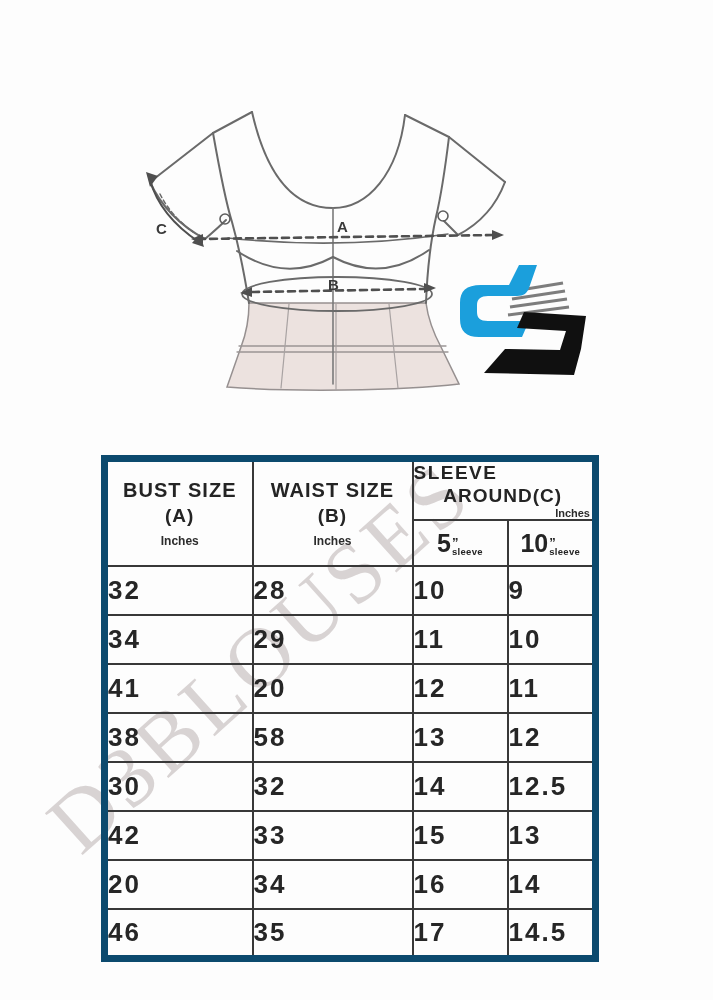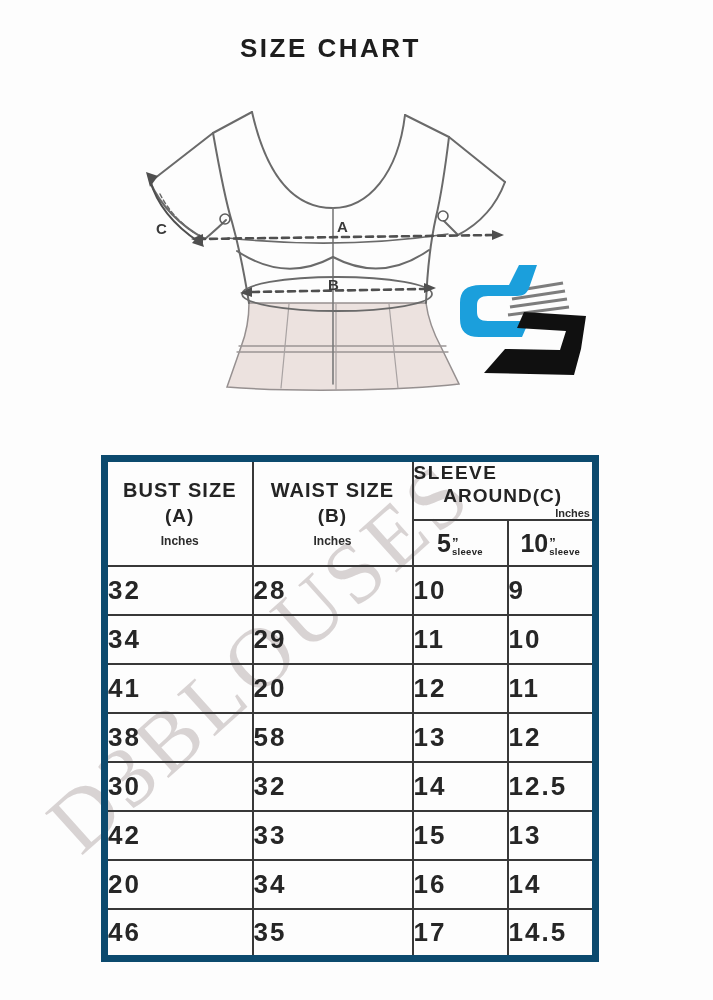--- a/index.html
+++ b/index.html
@@ -50,21 +50,20 @@
   .sub-stack{display:inline-flex;flex-direction:column;align-items:flex-start;line-height:0.85;margin-left:1px;vertical-align:middle;transform:translateY(-1px);}
   .sub-quote{font-size:13px;font-weight:700;color:#242424;}
   .sub-word{font-size:9.5px;font-weight:700;color:#242424;letter-spacing:0.3px;}
   td.num-cell{font-size:26px;font-weight:700;letter-spacing:2px;color:#262626;text-align:left;}
 </style>
 </head>
 <body>
 
 <div id="stage">
 
-  <div class="title">SIZE CHART</div>
 
   <div class="watermark">D3BLOUSES</div>
 
   <svg class="art" viewBox="0 0 713 1000">
 
     <g stroke="#6a6a6a" stroke-width="2" fill="none" stroke-linecap="round">
 
       <path d="M249,303 L426,303 C428,318 434,334 441,347 L459,384 C400,391 290,392 227,387 L241,347 C246,334 249,318 249,303 Z" fill="#ece2df" stroke="#969090" stroke-width="1.5"></path>
       <path d="M239,346 L446,346" stroke="#9b9595" stroke-width="1.3"></path>
       <path d="M237,352 L448,352" stroke="#9b9595" stroke-width="1.3"></path>

